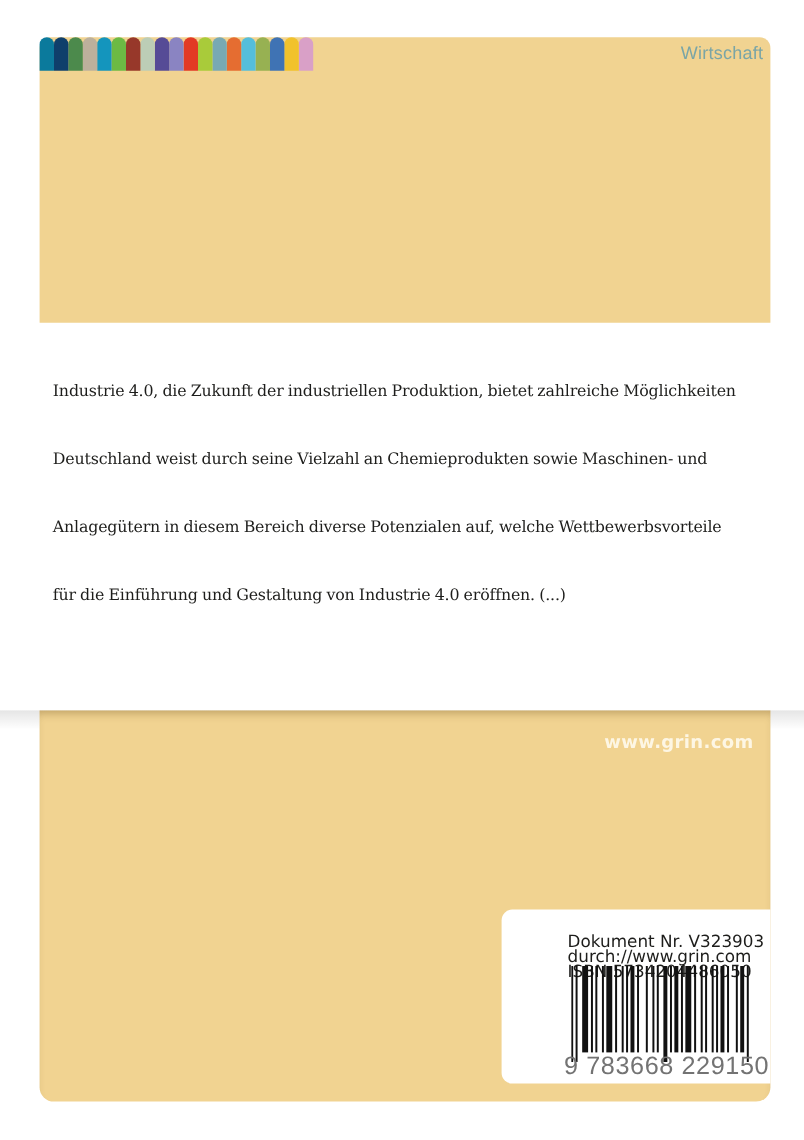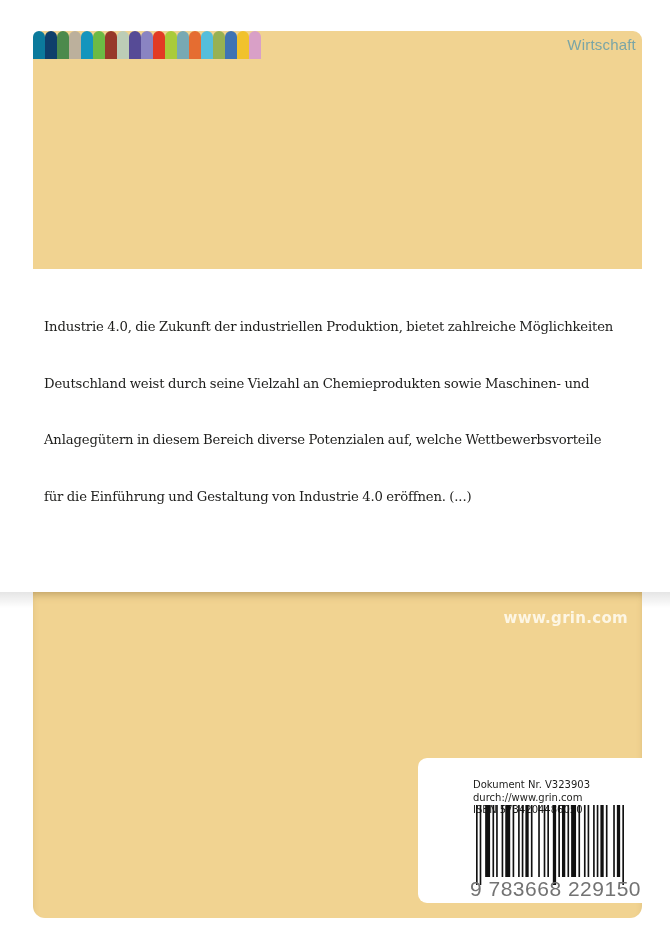--- a/index.html
+++ b/index.html
@@ -43,21 +43,21 @@
       font-family: "DejaVu Sans", sans-serif; font-weight: bold; font-size: 15px;
       color: #fdf6e4; letter-spacing: 0.3px;
     }
 
     .barcode-panel {
       position: absolute; left: 418px; top: 758px; width: 224px; height: 145px;
       background: #ffffff; border-radius: 9px 0 0 9px;
     }
     .doc-info {
       position: absolute; left: 473px; top: 779px;
-      font-family: "DejaVu Sans", sans-serif; font-size: 10px; line-height: 12.5px; color: #1d1d1b;
+      font-family: "DejaVu Sans", sans-serif; font-size: 14px; line-height: 12.5px; color: #1d1d1b;
     }
     .doc-info span { display: block; white-space: nowrap; }
     .barcode {
       position: absolute; left: 476px; top: 805px; width: 150px; height: 80px;
     }
     .barcode-digits {
       position: absolute; left: 470px; top: 877px; width: 165px;
       font-family: "Liberation Sans", sans-serif; font-size: 21px; color: #737373;
       letter-spacing: 0.5px; white-space: nowrap; background: transparent;
     }

